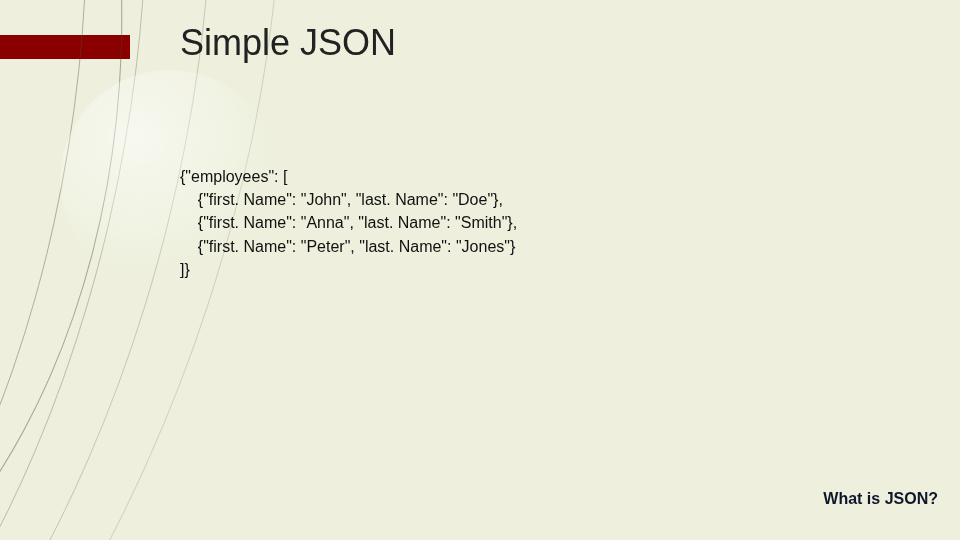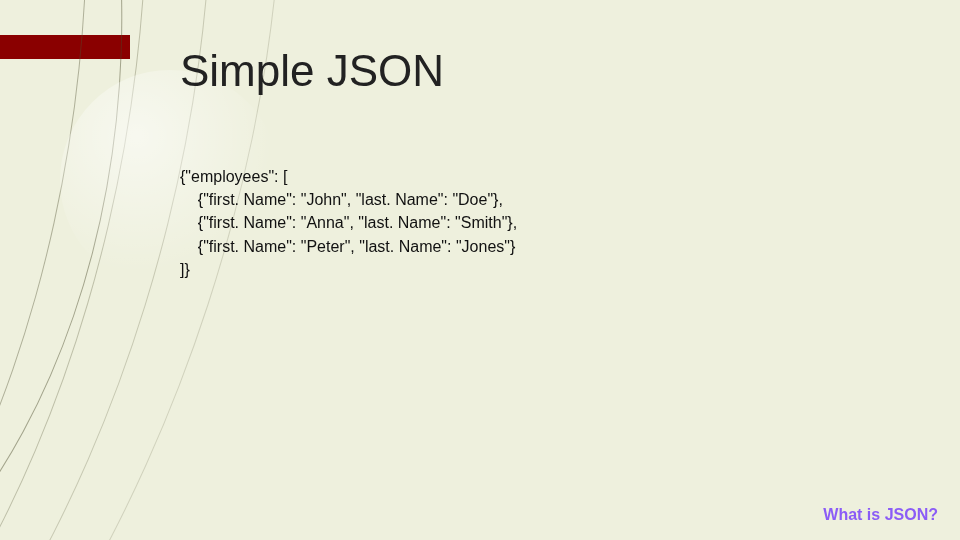--- a/index.html
+++ b/index.html
@@ -80,42 +80,41 @@
     width: 220px;
     height: 220px;
     border-radius: 50%;
     background: radial-gradient(circle at 35% 30%, rgba(255,255,255,0.55), rgba(255,255,255,0) 65%);
     pointer-events: none;
   }
   .title {
     position: absolute;
     left: 180px;
     top: 22px;
-    font-size: 44px;
+    font-size: 36px;
     color: #222;
     font-weight: 400;
-    margin-top: 24px;
   }
   .code-block {
     position: absolute;
     left: 180px;
     top: 165px;
     font-size: 16px;
     line-height: 1.45;
     color: #111;
     white-space: pre;
     font-family: Arial, Helvetica, sans-serif;
   }
   .footer {
     position: absolute;
     right: 22px;
-    bottom: 16px;
+    bottom: 32px;
     font-size: 16px;
     font-weight: 700;
-    color: #8b5cf6;
+    color: #0f172a;
   }
 </style>
 </head>
 <body>
 
 <div class="slide">
   <div class="accent-bar"></div>
 
   <div class="strand s5"></div>
   <div class="strand s1"></div>

